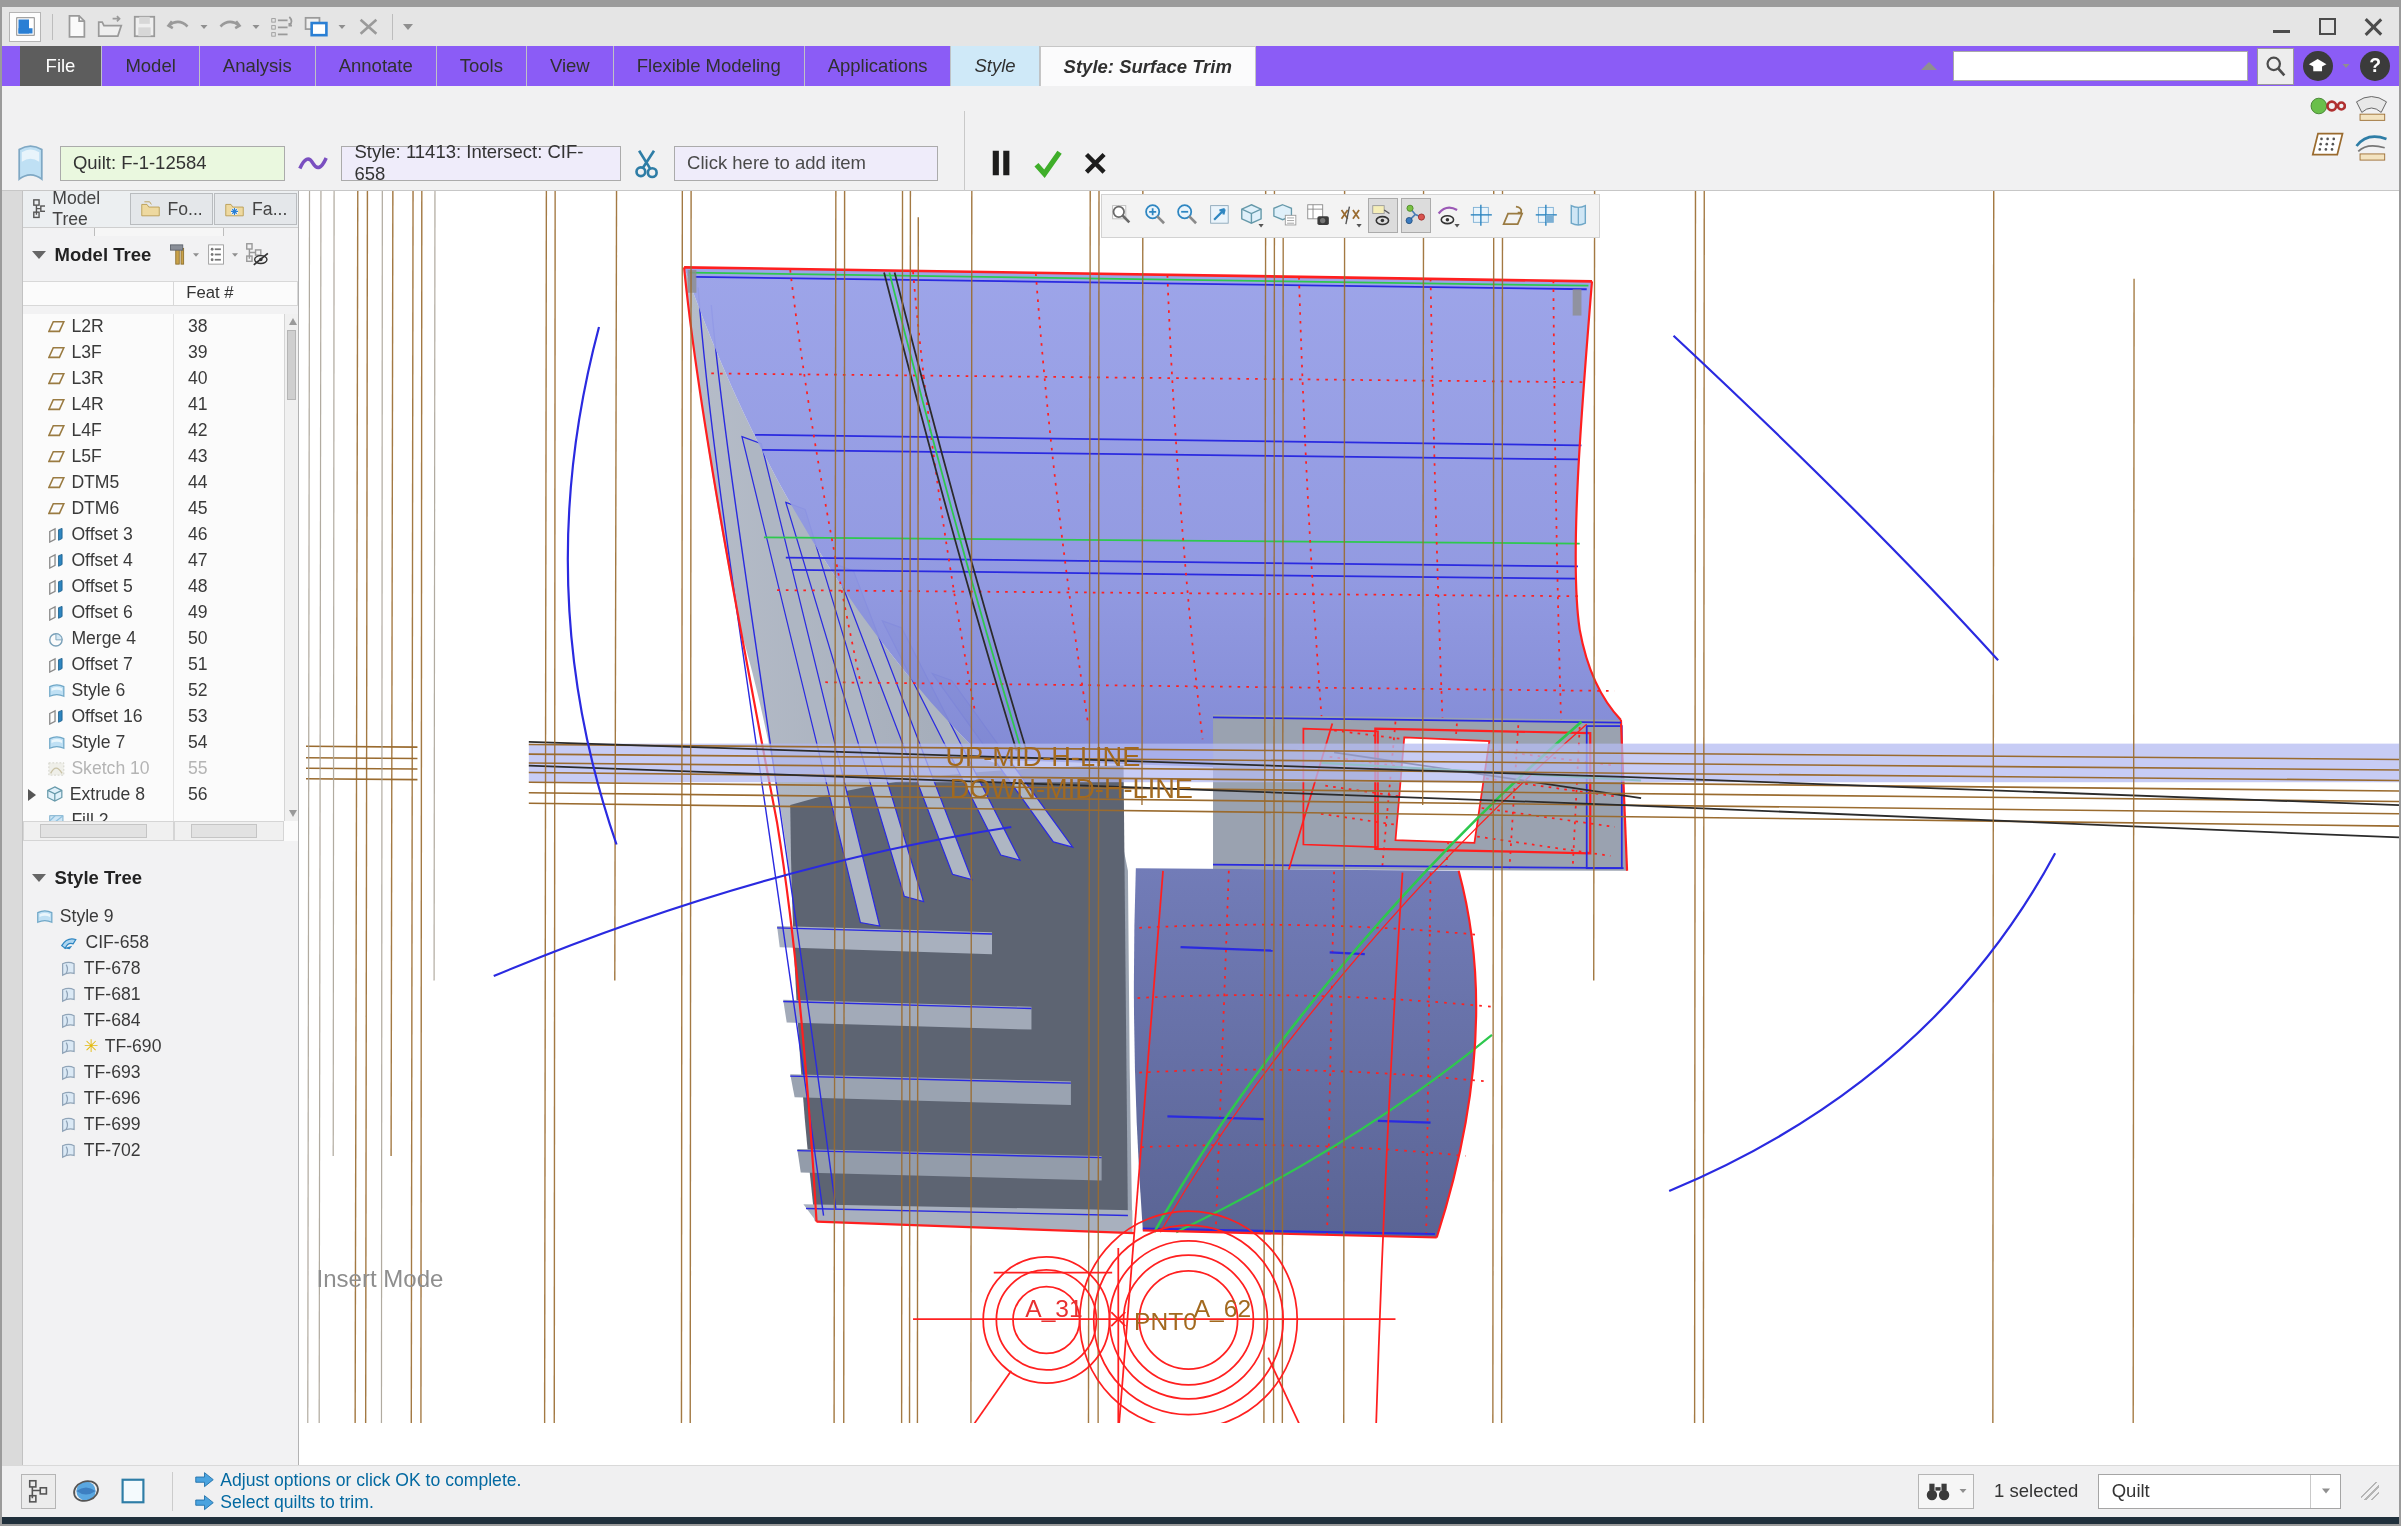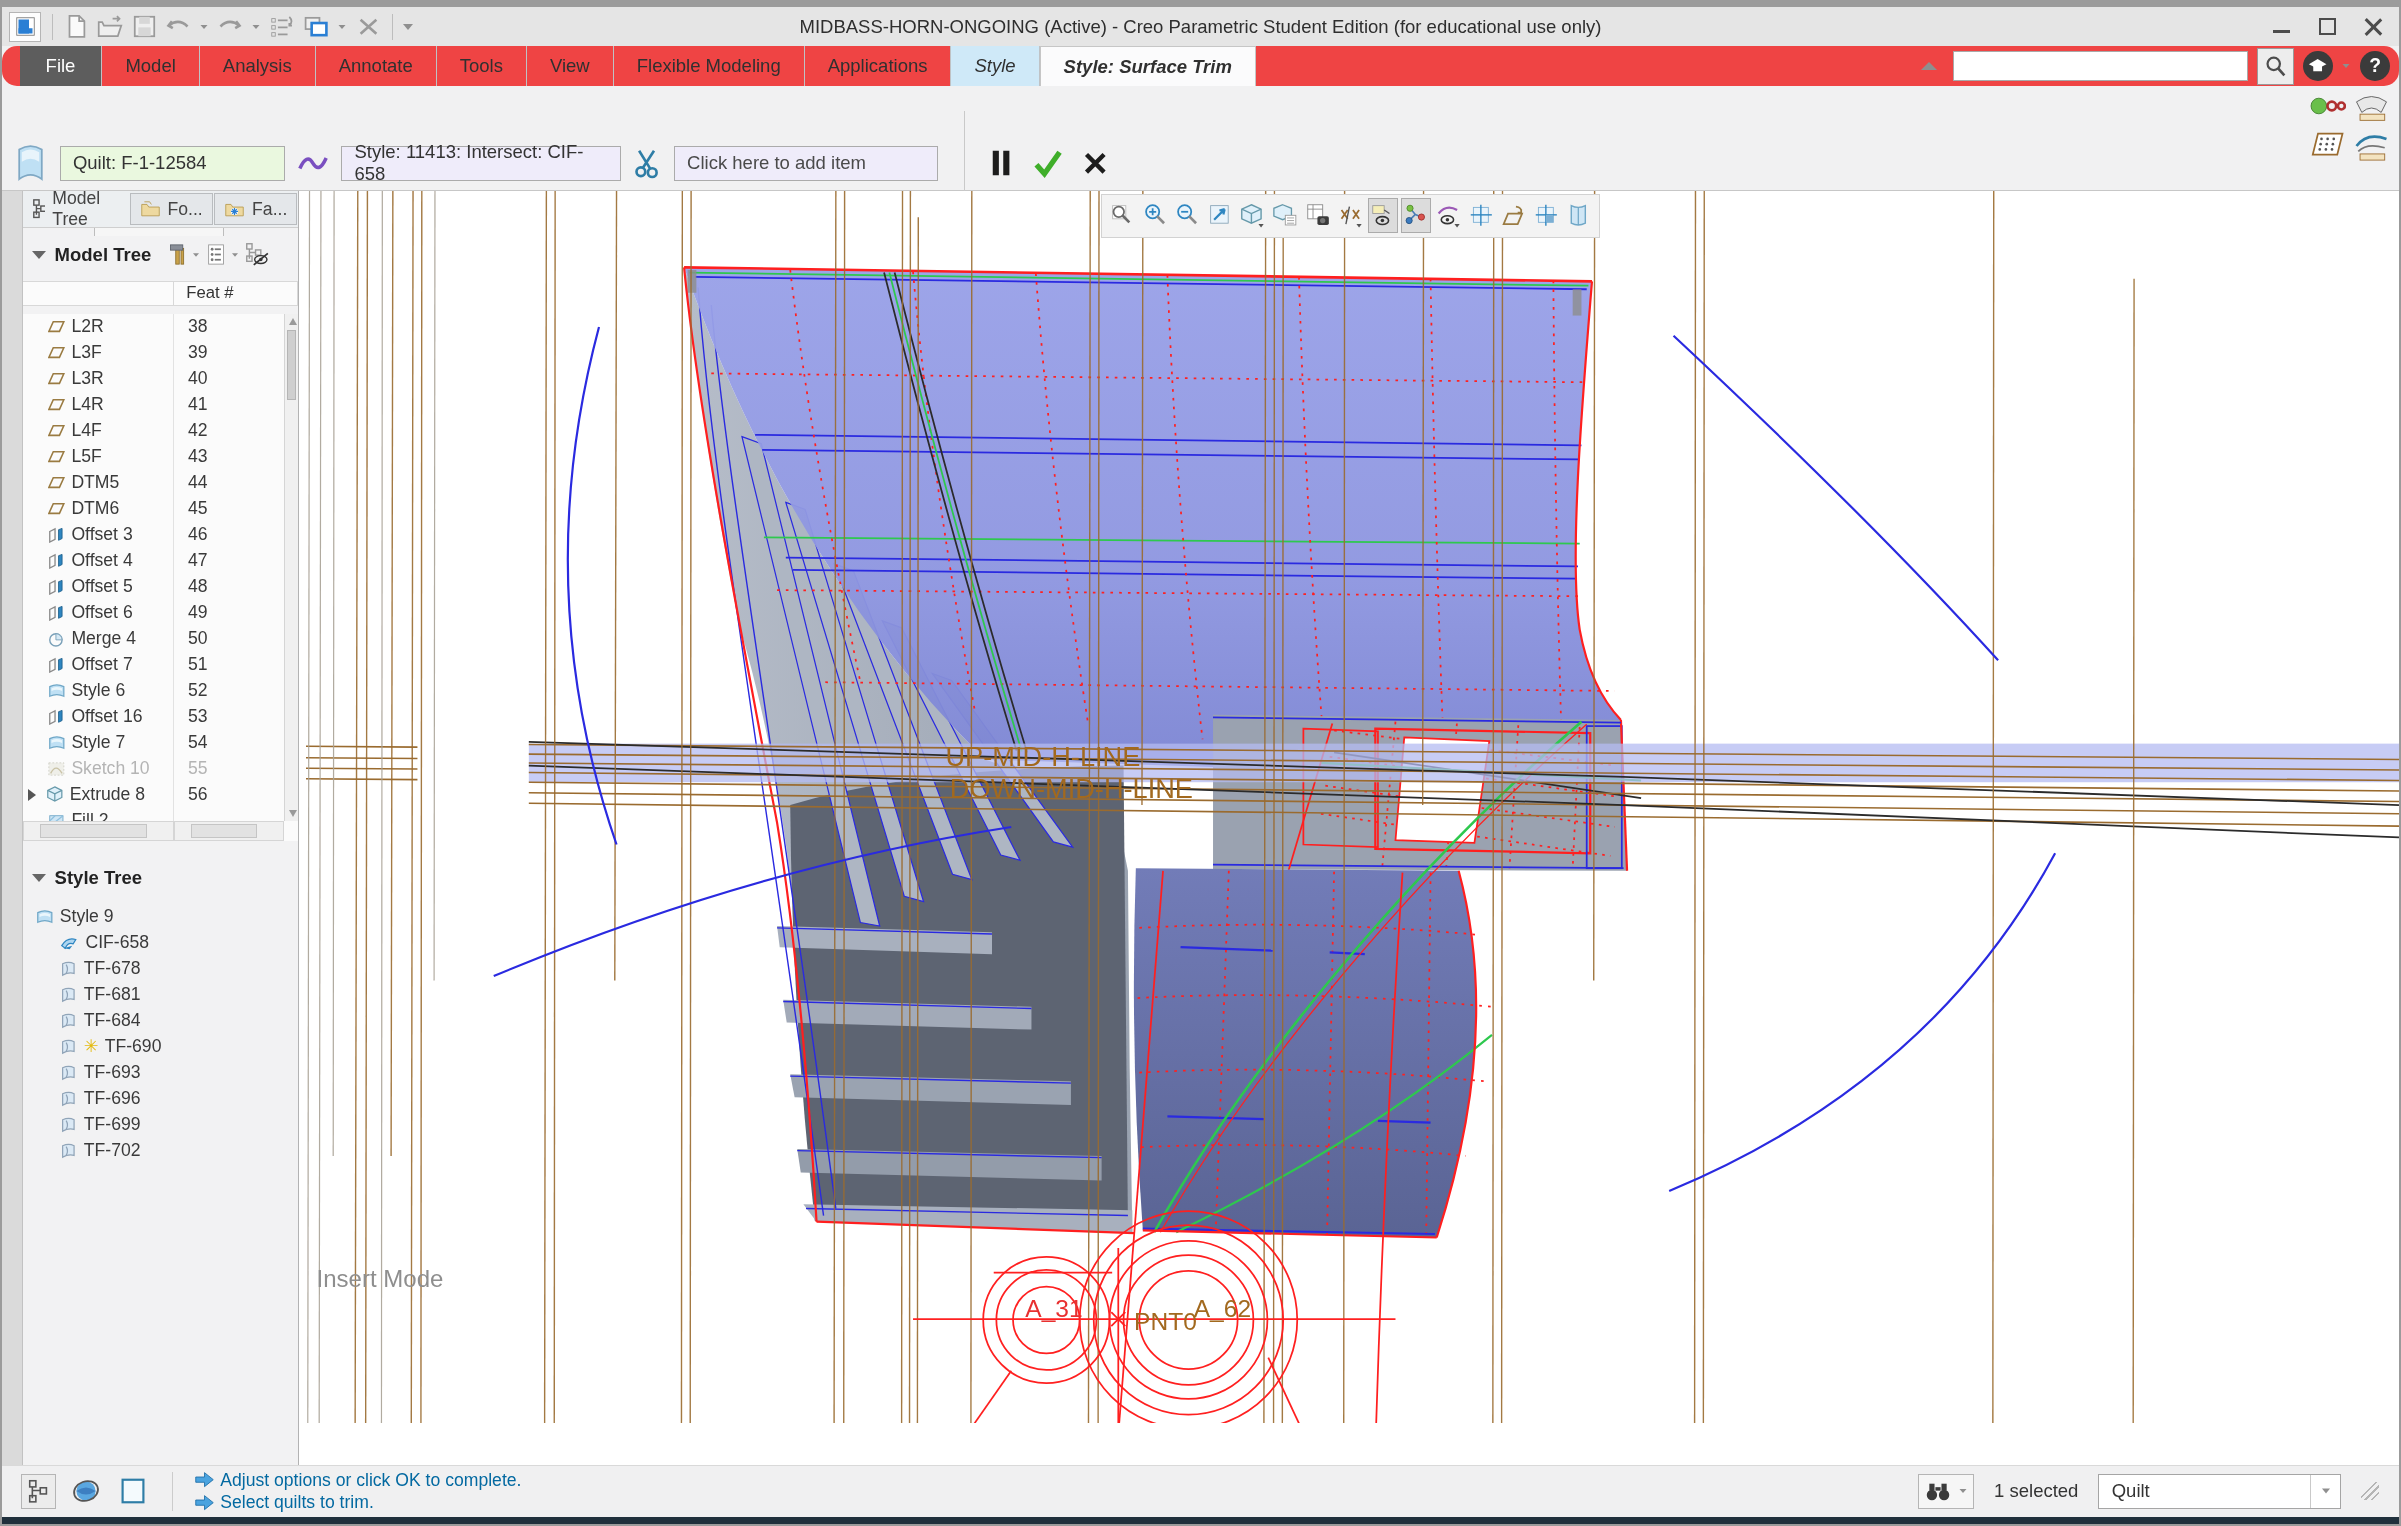--- a/index.html
+++ b/index.html
@@ -18,21 +18,21 @@
   .caret-down { width:0; height:0; border-left:5.3px solid transparent; border-right:5.3px solid transparent; border-top:6.2px solid #8f8f8f; }
   .title-text { width:100%; text-align:center; font-size:18.5px; color:#2e2e2e; }
   .winctl { position:absolute; right:5.3px; top:0; height:39px; display:flex; align-items:center; gap:23px; padding-right:8.8px; }
   .winctl .wc { width:23px; height:23px; position:relative; }
   .wc-min:after { content:""; position:absolute; left:2.6px; right:2.6px; bottom:5.3px; height:2.6px; background:#4c4c4c; }
   .wc-max:after { content:""; position:absolute; inset:2.6px; border:2.6px solid #4c4c4c; }
   .wc-close:before,.wc-close:after { content:""; position:absolute; left:10.5px; top:0.9px; height:22px; width:2.6px; background:#4c4c4c; }
   .wc-close:before{ transform:rotate(45deg);} .wc-close:after{ transform:rotate(-45deg);}
 
   
-  .tabrow { height:40px; background:#ef4444; display:flex; align-items:stretch; padding-left:17.6px; position:relative; flex:0 0 auto;border-radius:15px; }
+  .tabrow { height:40px; background:#8b5cf6; display:flex; align-items:stretch; padding-left:17.6px; position:relative; flex:0 0 auto; }
   .tab { display:flex; align-items:center; padding:0 23px; font-size:18.5px; color:#303030;
          border-right:0.9px solid #bfc2c5; cursor:default; }
   .tab.file { background:#5d5d5d; color:#fff; padding:0 26px; }
   .tab.style { background:#cfe9f8; font-style:italic; }
   .tab.active { background:#fbfbfc; font-style:italic; border:0.9px solid #c6c6c6; border-bottom:none;font-weight:bold; }
   .tabrow-right { position:absolute; right:8.8px; top:0; height:40px; display:flex; align-items:center; gap:8.8px; }
   .chev-up { width:0; height:0; border-left:8px solid transparent; border-right:8px solid transparent; border-bottom:8.8px solid #8f8f8f; }
   .searchbox { width:295px; height:30px; background:#fff; border:0.9px solid #a9a9a9; }
   .magbtn { width:37px; height:37px; border:0.9px solid #9a9a9a; background:#ededed; display:flex; align-items:center; justify-content:center; }
   .circbtn { width:30px; height:30px; border-radius:50%; background:#3b3b3b; color:#fff; display:flex; align-items:center; justify-content:center; font-size:19.3px; font-weight:bold; }
@@ -180,21 +180,20 @@
         </div>
       <div class="caret-down" style="transform:scale(.7)"></div>
       <div class="qicon">
           <svg width="21" height="19.3" viewBox="0 0 24 22">
             <path d="M3,3 L21,19 M21,3 L3,19" stroke="#9a9a9a" stroke-width="3" fill="none"></path>
           </svg>
         </div>
       <div class="sep"></div>
       <div class="caret-down"></div>
     </div>
-    <div class="title-text">MIDBASS-HORN-ONGOING (Active) - Creo Parametric Student Edition (for educational use only)</div>
     <div class="winctl">
       <div class="wc wc-min"></div>
       <div class="wc wc-max"></div>
       <div class="wc wc-close"></div>
     </div>
   </div>
 
   <div class="tabrow">
     <div id="tabs-container" style="display:flex">
         <div class="tab file">

